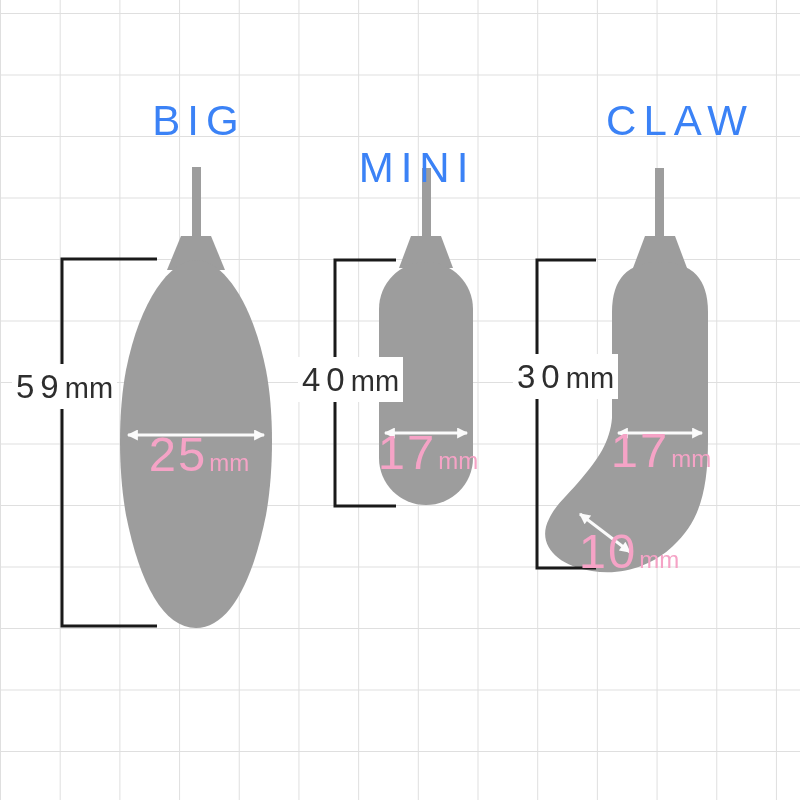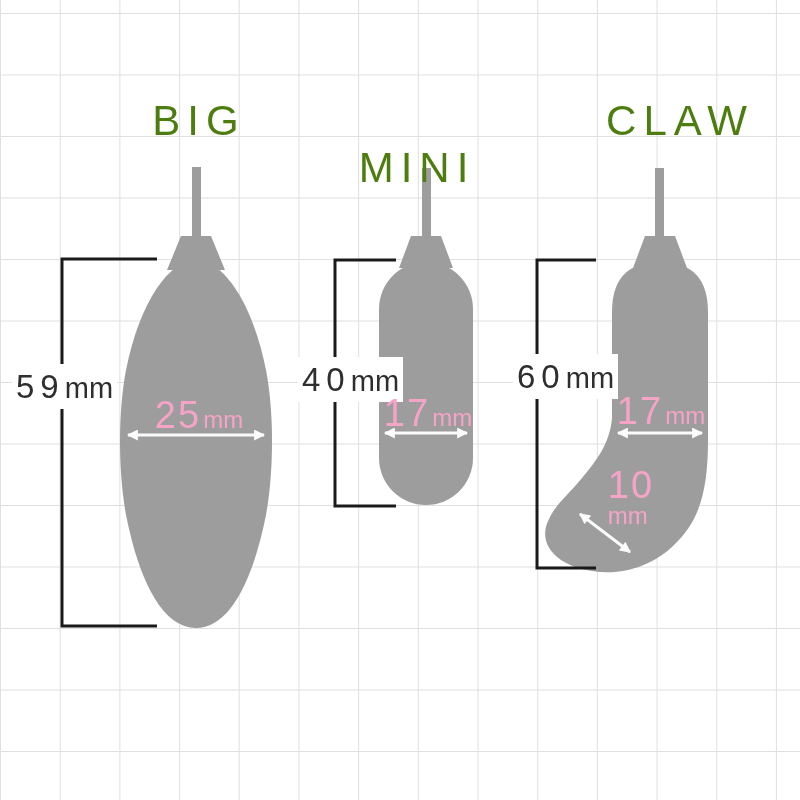--- a/index.html
+++ b/index.html
@@ -18,21 +18,21 @@
     background-size: 59.7px 61.5px;
     background-position: 0px 13px;
     z-index: 0;
   }
   svg.scene { position: absolute; left: 0; top: 0; z-index: 1; }
 
   .product-title {
     position: absolute;
     top: 100px;
     transform: translateX(-50%);
-    color: #4d7c0f;
+    color: #3b82f6;
     font-size: 42px;
     font-weight: 500;
     letter-spacing: 7px;
     line-height: 1;
     white-space: nowrap;
     z-index: 2;
   }
   .title-big  { left: 199px; }
   .title-mini { left: 417px; margin-top: 47px; }
   .title-claw { left: 680px; }
@@ -57,26 +57,26 @@
   .dim {
     position: absolute;
     transform: translateX(-50%);
     display: flex;
     align-items: baseline;
     color: #f5a3c6;
     line-height: 1;
     white-space: nowrap;
     z-index: 2;
   }
-  .dim .val  { font-size: 38px; letter-spacing: 2px; }
+  .dim .val  { font-size: 49px; letter-spacing: 2px; margin-top: 34px; }
   .dim .unit { font-size: 24px; margin-left: 2px; }
   .dim-big-width  { left: 199px; top: 396px; }
   .dim-mini-width { left: 428px; top: 394px; }
   .dim-claw-width { left: 661px; top: 392px; }
-  .dim-claw-tip   { left: 629px; top: 466px; flex-direction: column; }
+  .dim-claw-tip   { left: 629px; top: 493px; }
 </style>
 </head>
 <body>
 
 <div class="grid-bg"></div>
 
 <svg class="scene" width="800" height="800" viewBox="0 0 800 800">
   <defs>
     <marker id="ah" viewBox="0 0 10 10" refX="9" refY="5" markerWidth="13" markerHeight="11" markerUnits="userSpaceOnUse" orient="auto-start-reverse">
       <path d="M 0 0 L 10 5 L 0 10 z" fill="#fbfbfb"></path>
@@ -126,21 +126,21 @@
 
 <div class="measure measure-big">
   <span class="val">59</span>
     <span class="unit">mm</span>
 </div>
 <div class="measure measure-mini">
   <span class="val">40</span>
     <span class="unit">mm</span>
 </div>
 <div class="measure measure-claw">
-  <span class="val">60</span>
+  <span class="val">30</span>
     <span class="unit">mm</span>
 </div>
 
 <div class="dim dim-big-width">
   <span class="val">25</span>
     <span class="unit">mm</span>
 </div>
 <div class="dim dim-mini-width">
   <span class="val">17</span>
     <span class="unit">mm</span>

